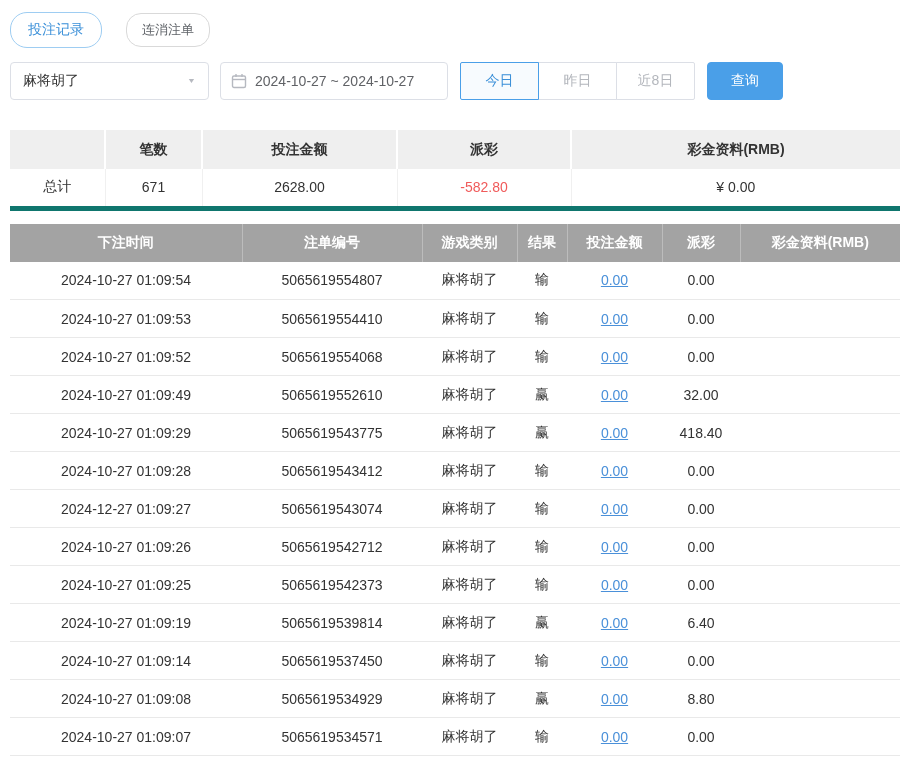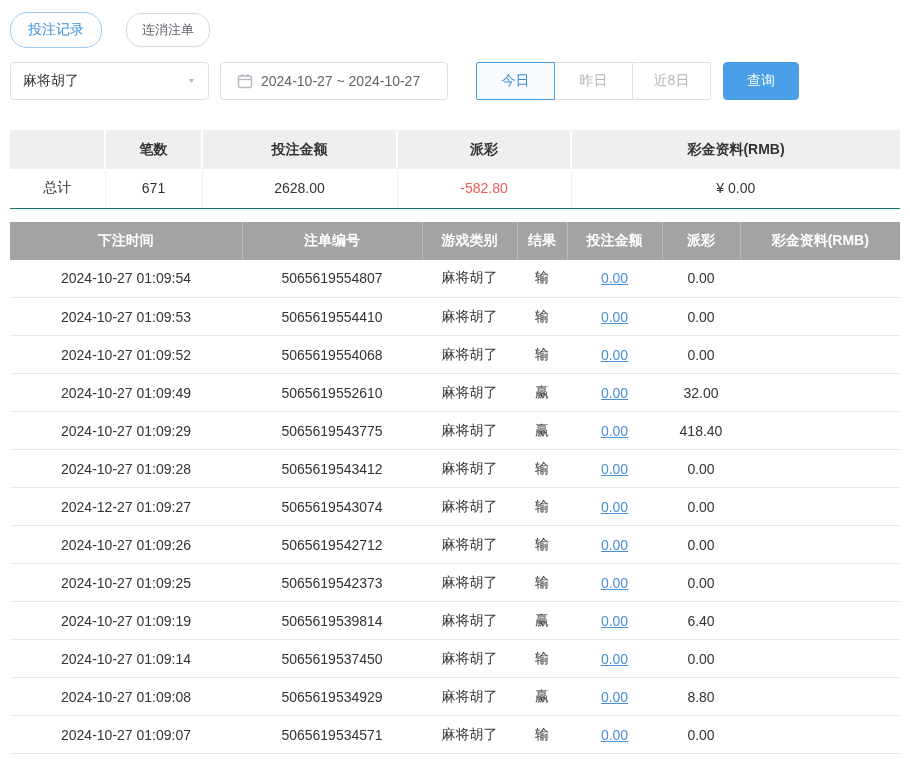--- a/index.html
+++ b/index.html
@@ -39,33 +39,33 @@
     width: 199px; height: 38px;
     border: 1px solid #dcdfe6; border-radius: 4px;
     display: flex; align-items: center; justify-content: space-between;
     padding: 0 12px; cursor: pointer; background: #fff;
   }
   .select .caret { color: #b6b9c0; font-size: 9px; transform: scaleY(0.8); }
   .date-input {
     width: 228px; height: 38px;
     border: 1px solid #dcdfe6; border-radius: 4px;
     display: flex; align-items: center; gap: 8px;
-    padding: 0 16px; margin-left: 11px; cursor: pointer; background: #fff;
+    padding: 0 10px; margin-left: 11px; cursor: pointer; background: #fff;
     color: #606266;
   }
   .date-input svg { flex: 0 0 auto; }
   .btn-group { display: flex; margin-left: 12px; }
   .quick-btn {
     width: 79px; height: 38px;
     background: #fff; border: 1px solid #dcdfe6;
     color: #b3b6bc; font-size: 14px; cursor: pointer;
     margin-left: -1px; position: relative;
     font-family: inherit;
   }
-  .quick-btn:first-child { margin-left: 16px; border-radius: 2px 0 0 2px; font-family: Liberation Serif, serif; }
+  .quick-btn:first-child { margin-left: 0; border-radius: 2px 0 0 2px; font-family: Liberation Serif, serif; }
   .quick-btn:last-child { border-radius: 0 2px 2px 0; }
   .quick-btn.active {
     border-color: #4a9fe8; color: #3a8fd8; background: #f7fbfe; z-index: 2;
   }
   .query-btn {
     width: 76px; height: 38px; margin-left: 12px;
     background: #4a9fe8; border: 1px solid #4a9fe8; border-radius: 4px;
     color: #fff; font-size: 14px; cursor: pointer;
     font-family: inherit;
   }
@@ -74,21 +74,21 @@
   table { border-collapse: collapse; table-layout: fixed; width: 890px; }
   .summary-table { margin-top: 30px; }
   .summary-table th {
     background: #efefef; height: 39px;
     font-weight: bold; font-size: 14px; color: #333;
     text-align: center; border-right: 2px solid #fff;
   }
   .summary-table th:last-child { border-right: none; }
   .summary-table td {
     height: 39px; text-align: center; background: #fff;
-    border-bottom: 1px solid #0f766e; border-right: 1px solid #f0f0f0;
+    border-bottom: 5px solid #0f766e; border-right: 1px solid #f0f0f0;
     font-size: 14px;
   }
   .summary-table td:last-child { border-right: none; }
   .summary-table td.negative { color: #f05a5a; }
 
   
   .records-table { margin-top: 13px; }
   .records-table th {
     background: #a3a3a3; color: #ffffff;
     height: 38px; font-size: 14px; font-weight: bold;

